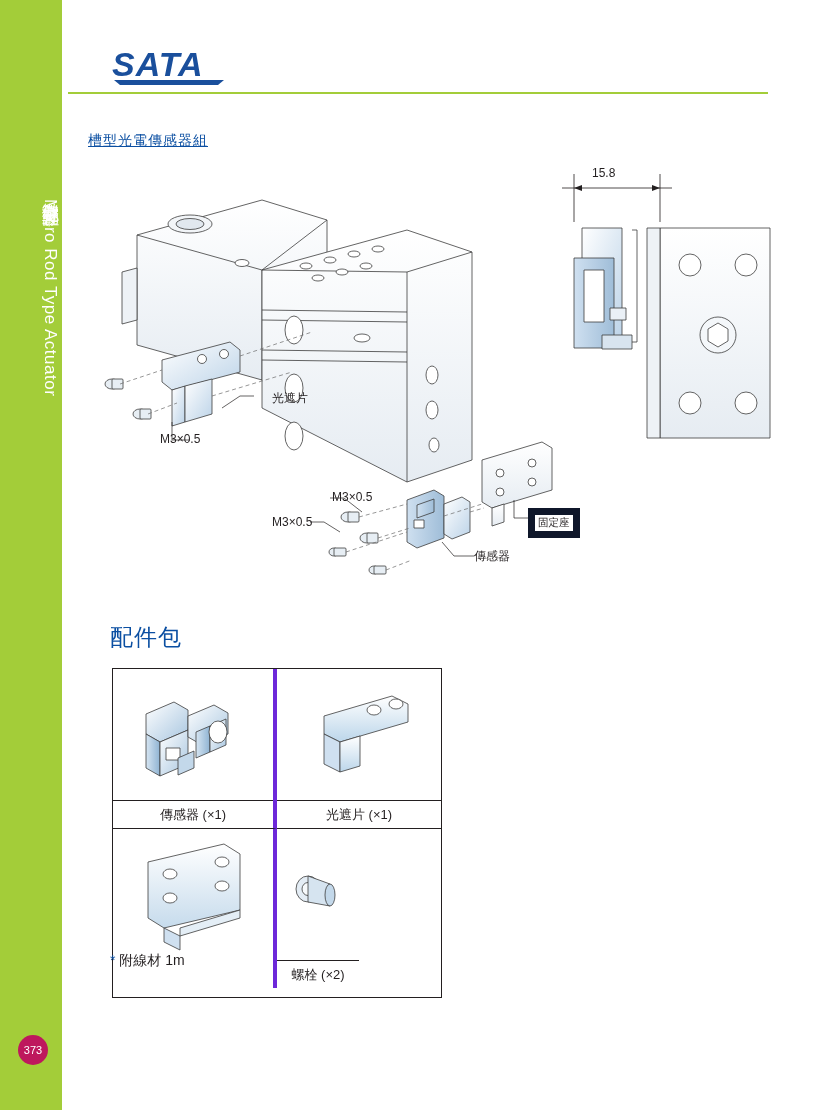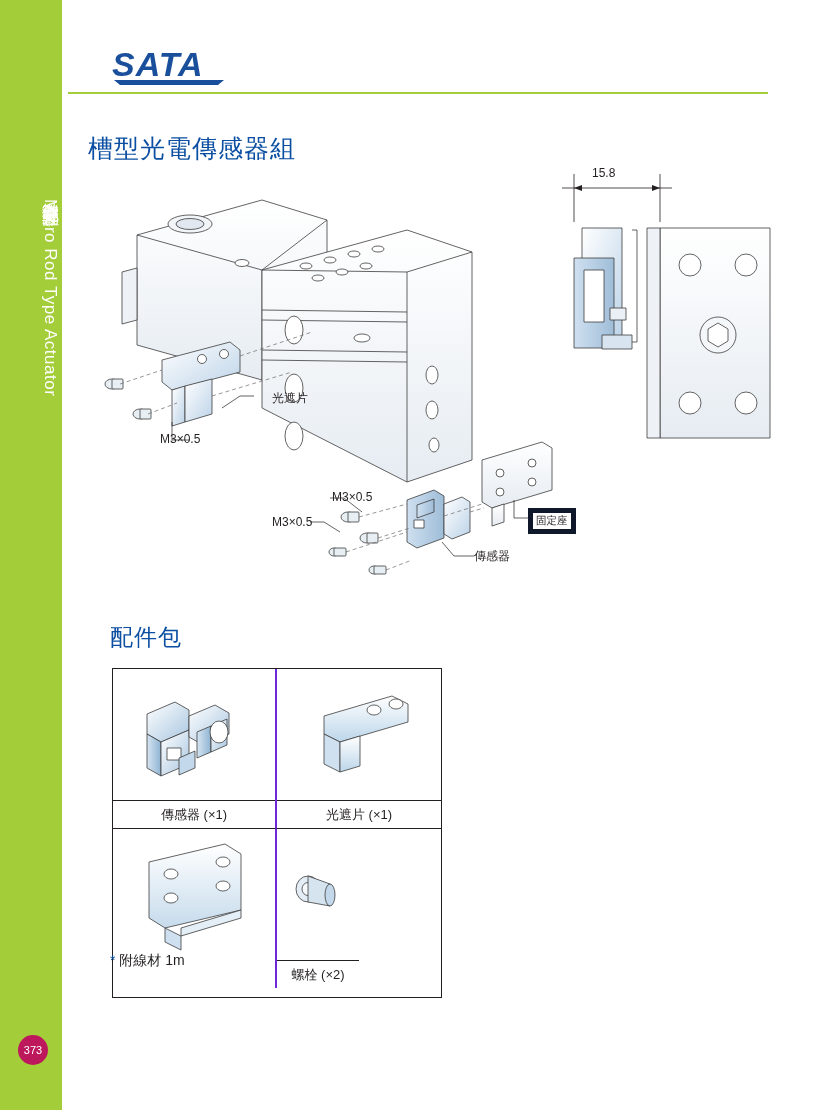--- a/index.html
+++ b/index.html
@@ -58,23 +58,24 @@
   .header-rule {
     position: absolute;
     left: 68px; top: 92px;
     width: 700px; height: 2px;
     background: #a3cd39;
   }
 
   .section-title {
     position: absolute;
     left: 88px; top: 132px;
-    font-size: 25px;
+    font-size: 14px;
     color: #0b4fa2;
     letter-spacing: 1px;
+    text-decoration: underline;
   }
   .section-title2 {
     position: absolute;
     left: 110px; top: 622px;
     font-size: 23px;
     color: #0b4fa2;
     letter-spacing: 1px;
   }
 
   
@@ -86,36 +87,36 @@
   .lbl {
     position: absolute;
     font-size: 12px;
     color: #231f20;
     white-space: nowrap;
   }
   .lbl-box {
     position: absolute;
     font-size: 10.5px;
     color: #231f20;
-    border: 5px solid #0f172a;
+    border: 7px solid #0f172a;
     background: #ffffff;
     padding: 1px 3px;
     white-space: nowrap;
   }
 
   
   .acc-table {
     position: absolute;
     left: 112px; top: 668px;
     width: 330px; height: 330px;
     border: 1px solid #231f20;
   }
   .acc-row { display: flex; width: 100%; }
   .acc-cell {
-    border-right: 2px solid #6d28d9;
+    border-right: 4px solid #6d28d9;
     border-bottom: 1px solid #231f20;
     position: relative;
   }
   .acc-cell:last-child { border-right: none; }
   .acc-img {
     height: 131px;
     display: flex;
     align-items: center;
     justify-content: center;
     overflow: hidden;

